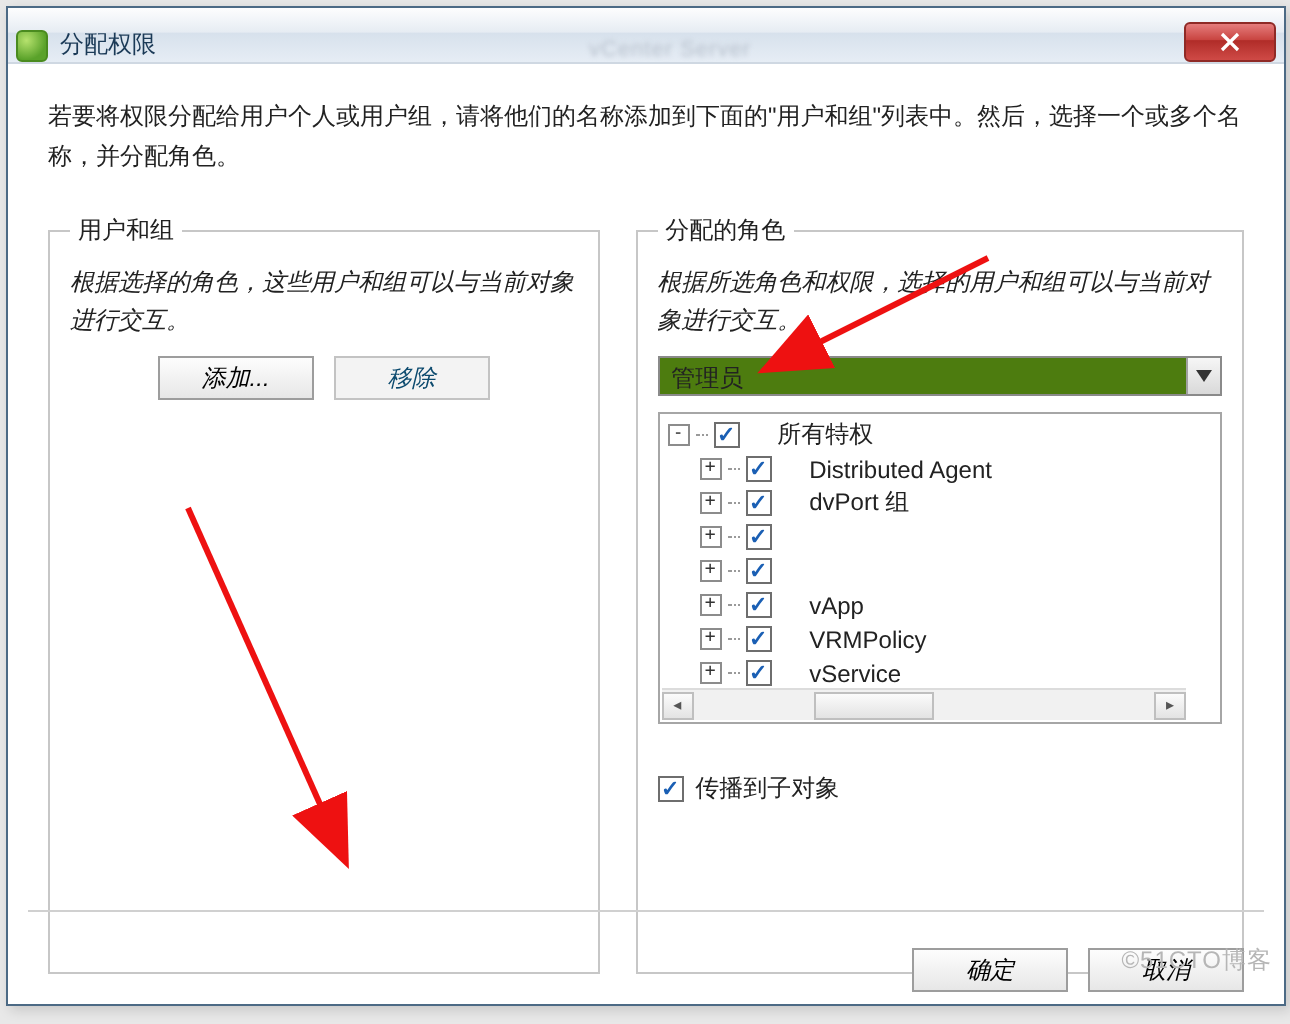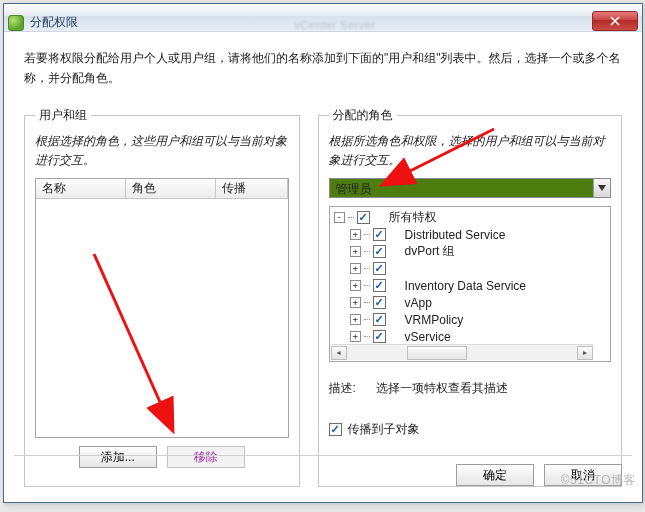--- a/index.html
+++ b/index.html
@@ -98,22 +98,23 @@
   .btn-row { margin-top: 8px; display: flex; justify-content: center; gap: 10px; }
   button.win {
     height: 22px;
     min-width: 78px;
     background: linear-gradient(#fdfdfd,#e7e7e7);
     border: 1px solid #9d9d9d;
     font-family: inherit;
     font-size: 12px;
     padding: 0 10px;
     cursor: default;
-  }
-  button.win:disabled { color: #a21caf; border-color: #c3c3c3; background: #f3f3f3; }
+    font-style: italic;
+  }
+  button.win:disabled { color: #0c4a6e; border-color: #c3c3c3; background: #f3f3f3; }
 
   
   .role-select {
     display: flex;
     border: 1px solid #8a8a8a;
     height: 20px;
     background: #4d7c0f;
     margin-bottom: 8px;
   }
   .role-select .selected { flex: 1; padding: 2px 6px; }
@@ -166,21 +167,21 @@
      flex-shrink: 0;
      width: 6px; height: 1px;
      border-top: 1px dotted #9a9a9a;
   }
 
   .desc-row { display: flex; margin-top: 18px; gap: 20px; }
   .propagate-row { margin-top: 24px; display: flex; align-items: center; gap: 6px; }
 
   .dialog-buttons {
     position: absolute;
-    right: 20px; bottom: 16px;
+    right: 20px; bottom: 6px;
     display: flex; gap: 10px;
   }
   hr.sep {
     position: absolute;
     left: 10px; right: 10px; bottom: 40px;
     border: none; border-top: 1px solid #d0d0d0;
   }
   .watermark {
     position: absolute;
     right: 6px; bottom: 13px;
@@ -236,27 +237,20 @@
   </div>
 
   <div class="content">
     <div class="instr">若要将权限分配给用户个人或用户组，请将他们的名称添加到下面的"用户和组"列表中。然后，选择一个或多个名称，并分配角色。</div>
 
     <div class="panes">
 
       <fieldset class="pane pane-left">
         <legend>用户和组</legend>
         <div class="pane-desc">根据选择的角色，这些用户和组可以与当前对象进行交互。</div>
-        <div class="list-box">
-          <div class="list-header">
-            <div class="col col-name">名称</div>
-            <div class="col col-role">角色</div>
-            <div class="col col-prop">传播</div>
-          </div>
-        </div>
         <div class="btn-row">
           <button class="win">添加...</button>
           <button class="win" disabled="">移除</button>
         </div>
       </fieldset>
 
       <fieldset class="pane pane-right">
         <legend>分配的角色</legend>
         <div class="pane-desc">根据所选角色和权限，选择的用户和组可以与当前对象进行交互。</div>
 
@@ -273,38 +267,37 @@
           <div class="tree-row indent0">
               <span class="expander">-</span>
               <span class="dotted-line"></span>
               <span class="chk">✓</span>
               <span class="tree-label">所有特权</span>
             </div>
             <div class="tree-row indent1">
               <span class="expander">+</span>
               <span class="dotted-line"></span>
               <span class="chk">✓</span>
-              <span class="tree-label">Distributed Service</span>
+              <span class="tree-label">Distributed Agent</span>
             </div>
             <div class="tree-row indent1">
               <span class="expander">+</span>
               <span class="dotted-line"></span>
               <span class="chk">✓</span>
               <span class="tree-label">dvPort 组</span>
             </div>
             <div class="tree-row indent1">
               <span class="expander">+</span>
               <span class="dotted-line"></span>
               <span class="chk">✓</span>
             </div>
             <div class="tree-row indent1">
               <span class="expander">+</span>
               <span class="dotted-line"></span>
               <span class="chk">✓</span>
-              <span class="tree-label">Inventory Data Service</span>
             </div>
             <div class="tree-row indent1">
               <span class="expander">+</span>
               <span class="dotted-line"></span>
               <span class="chk">✓</span>
               <span class="tree-label">vApp</span>
             </div>
             <div class="tree-row indent1">
               <span class="expander">+</span>
               <span class="dotted-line"></span>
@@ -319,24 +312,20 @@
             </div>
             <div class="hscroll">
             <div class="btn">◂</div>
             <div class="track">
                 <div class="thumb"></div>
               </div>
             <div class="btn">▸</div>
           </div>
         </div>
 
-        <div class="desc-row">
-          <span>描述:</span>
-          <span>选择一项特权查看其描述</span>
-        </div>
 
         <div class="propagate-row">
           <span class="chk">✓</span>
           <span>传播到子对象</span>
         </div>
       </fieldset>
     </div>
   </div>
 
   <hr class="sep">

